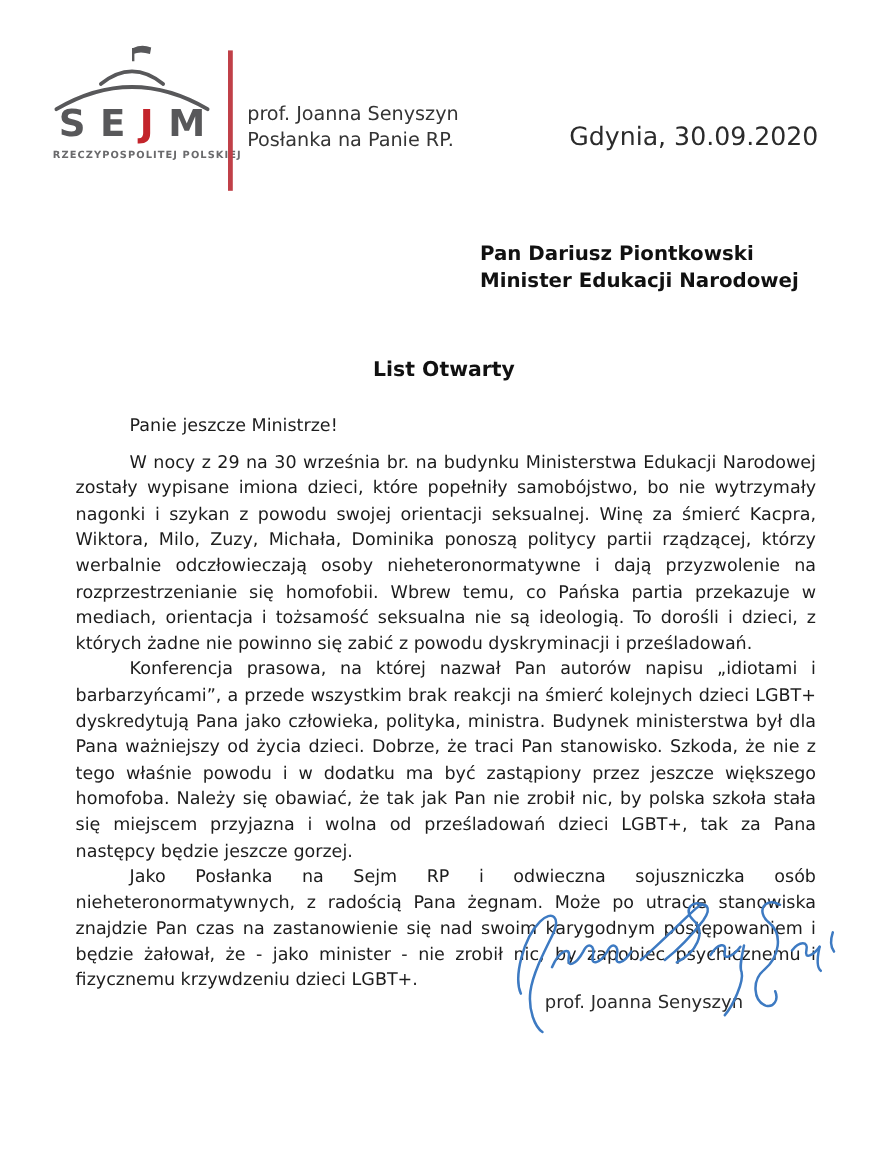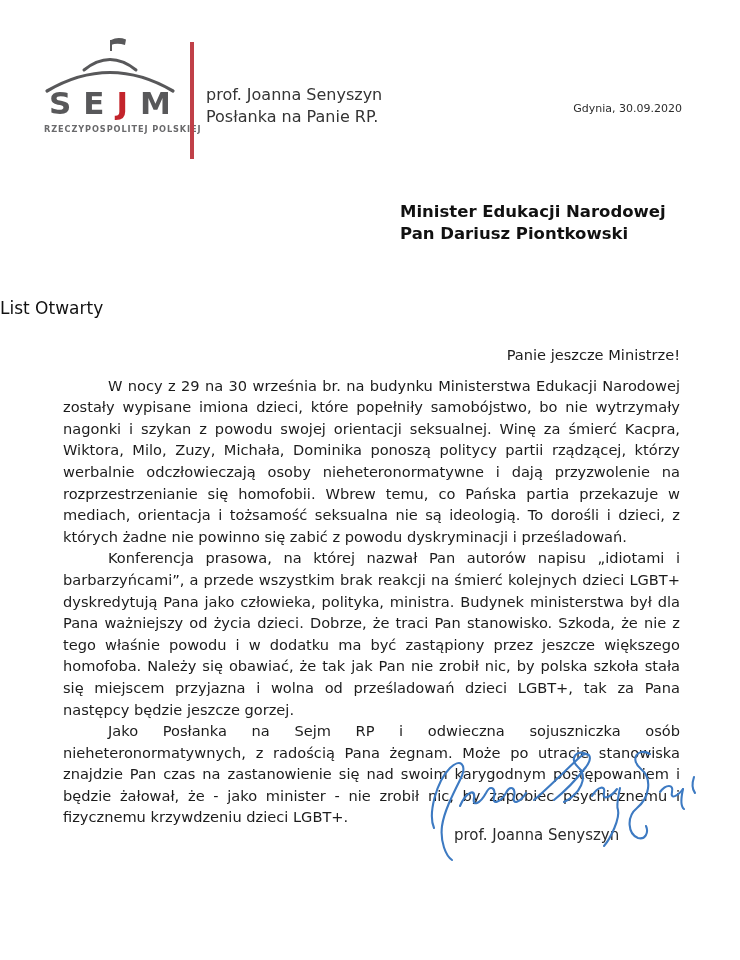--- a/index.html
+++ b/index.html
@@ -28,40 +28,40 @@
   .red-rule{
     position:absolute;left:190px;top:42px;
     width:4px;height:117px;background:#c04048;
   }
   .sender{
     position:absolute;left:206px;top:84px;
     font-size:16px;line-height:1.35;color:#343434;
   }
   .dateline{
     position:absolute;right:58px;top:102px;
-    font-size:11px;color:#2b2b2b;
+    font-size:21px;color:#2b2b2b;
   }
   
   .recipient{
     position:absolute;left:400px;top:201px;
     font-size:16.5px;font-weight:bold;line-height:1.32;color:#111;
   }
   
   .letter-title{
     position:absolute;left:0;right:0;top:298px;
-    font-size:17px;font-weight:normal;color:#111;
+    text-align:center;font-size:17px;font-weight:bold;color:#111;
   }
   
   .letter-body{
     position:absolute;left:63px;right:60px;top:344px;
     font-size:14.6px;line-height:21.6px;
     text-align:justify;color:#1c1c1c;
   }
   .letter-body p{margin:0;text-indent:45px;}
-  .letter-body p.salutation{margin-bottom:9px;text-align:right;}
+  .letter-body p.salutation{margin-bottom:9px;text-align:left;}
   
   .sig-block{position:absolute;left:418px;top:746px;width:290px;height:120px;}
   .sig-svg{position:absolute;left:0;top:0;pointer-events:none;}
   .typed-name{
     position:absolute;left:36px;top:80px;
     font-size:15px;color:#2b2b2b;white-space:nowrap;
   }
 </style>
 </head>
 <body>
@@ -90,22 +90,22 @@
   <div class="red-rule"></div>
 
   <div class="sender">
     <div>prof. Joanna Senyszyn</div>
     <div>Posłanka na Panie RP.</div>
   </div>
 
   <div class="dateline">Gdynia, 30.09.2020</div>
 
   <div class="recipient">
+    <div>Pan Dariusz Piontkowski</div>
     <div>Minister Edukacji Narodowej</div>
-    <div>Pan Dariusz Piontkowski</div>
   </div>
 
   <div class="letter-title">List Otwarty</div>
 
   <div class="letter-body">
     <p class="salutation">Panie jeszcze Ministrze!</p>
     <p>W nocy z 29 na 30 września br. na budynku Ministerstwa Edukacji Narodowej zostały wypisane imiona dzieci, które popełniły samobójstwo, bo nie wytrzymały nagonki i szykan z powodu swojej orientacji seksualnej. Winę za śmierć Kacpra, Wiktora, Milo, Zuzy, Michała, Dominika ponoszą politycy partii rządzącej, którzy werbalnie odczłowieczają osoby nieheteronormatywne i dają przyzwolenie na rozprzestrzenianie się homofobii. Wbrew temu, co Pańska partia przekazuje w mediach, orientacja i tożsamość seksualna nie są ideologią. To dorośli i dzieci, z których żadne nie powinno się zabić z powodu dyskryminacji i prześladowań.</p>
     <p>Konferencja prasowa, na której nazwał Pan autorów napisu „idiotami i barbarzyńcami”, a przede wszystkim brak reakcji na śmierć kolejnych dzieci LGBT+ dyskredytują Pana jako człowieka, polityka, ministra. Budynek ministerstwa był dla Pana ważniejszy od życia dzieci. Dobrze, że traci Pan stanowisko. Szkoda, że nie z tego właśnie powodu i w dodatku ma być zastąpiony przez jeszcze większego homofoba. Należy się obawiać, że tak jak Pan nie zrobił nic, by polska szkoła stała się miejscem przyjazna i wolna od prześladowań dzieci LGBT+, tak za Pana następcy będzie jeszcze gorzej.</p>
     <p>Jako Posłanka na Sejm RP i odwieczna sojuszniczka osób nieheteronormatywnych, z radością Pana żegnam. Może po utracie stanowiska znajdzie Pan czas na zastanowienie się nad swoim karygodnym postępowaniem i będzie żałował, że - jako minister - nie zrobił nic, by zapobiec psychicznemu i fizycznemu krzywdzeniu dzieci LGBT+.</p>
   </div>

